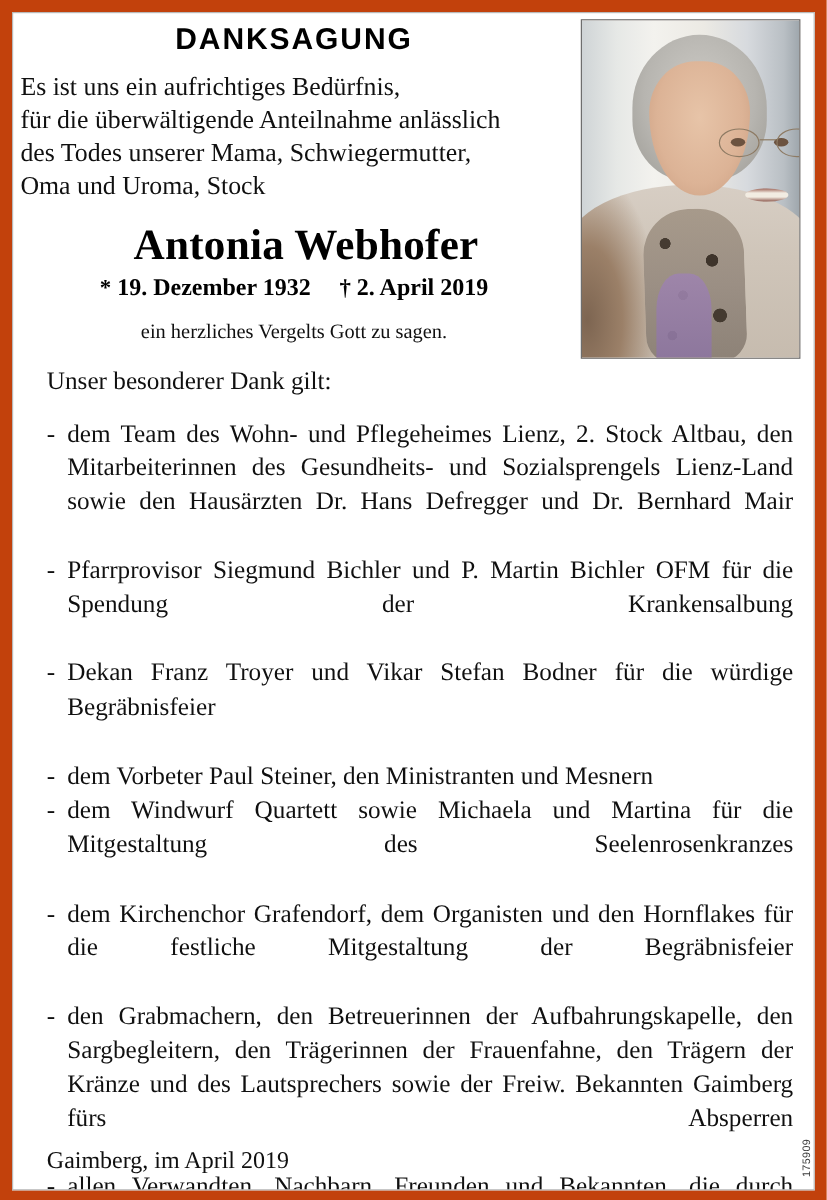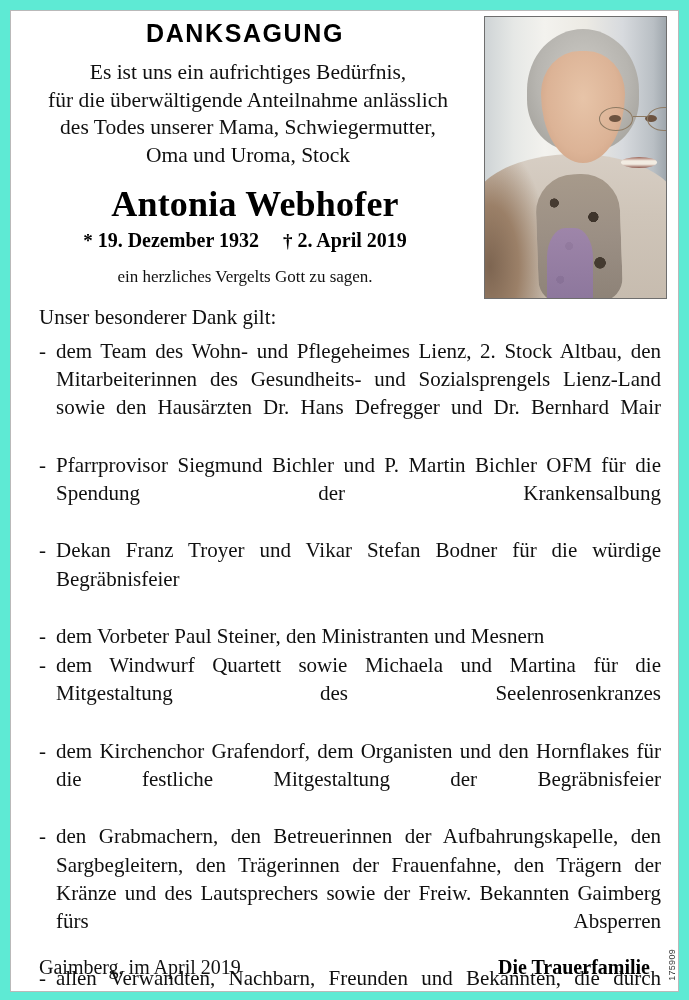--- a/index.html
+++ b/index.html
@@ -4,21 +4,21 @@
 <style>
   * { margin:0; padding:0; box-sizing:border-box; }
   html, body {
     width:689px; height:1000px;
     background:#ffffff;
     font-family:"Liberation Serif", serif;
   }
   #notice {
     position:relative;
     width:689px; height:1000px;
-    background:#5eead4;
+    background:#c2410c;
     padding:10px 10px 8px 10px;
   }
   #sheet {
     position:relative;
     width:100%; height:100%;
     background:#ffffff;
     border:1px solid #b9b9b9;
     overflow:hidden;
   }
 
@@ -103,21 +103,21 @@
   
   #headline {
     position:absolute; left:0; top:8px; width:468px;
     text-align:center;
     font-family:"Liberation Sans", sans-serif;
     font-weight:bold; font-size:25px; letter-spacing:1.6px;
     color:#000;
   }
   #intro {
     position:absolute; left:6px; top:48px; width:462px;
-    text-align:center; font-size:21.5px; line-height:27.5px; color:#101010;
+    font-size:21.5px; line-height:27.5px; color:#101010;
   }
   #name {
     position:absolute; left:0; top:172px; width:468px;
     text-align:center; font-weight:bold; font-size:36px;
     letter-spacing:.2px; color:#000;padding-left:20px;
   }
   #dates {
     position:absolute; left:0; top:218px; width:468px;
     text-align:center; font-weight:bold; font-size:20px; color:#000;
   }
@@ -126,21 +126,21 @@
   #closing {
     position:absolute; left:0; top:256px; width:468px;
     text-align:center; font-size:17px; color:#101010;
   }
 
   
   #thanks {
     position:absolute; left:28px; top:292px; width:622px;
   }
   #thanks-lead {
-    font-size:21px; line-height:28px; color:#101010; margin-bottom:6px;
+    font-size:21px; line-height:28px; color:#101010; margin-bottom:16px;
   }
   ul#thanks-list { list-style:none; }
   ul#thanks-list li {
     position:relative;
     padding-left:17px;
     font-size:21px;
     line-height:28.2px;
     color:#101010;
     margin-bottom:1px;
   }
@@ -248,19 +248,18 @@
           </li>
           <li class="justify">
             <span class="dash">-</span>
             <span class="body">allen Verwandten, Nachbarn, Freunden und Bekannten, die durch Kranz-, Blumen-, Kerzen-, Geld- und Messspenden, schriftlich, mündlich oder per Internet ihre Anteilnahme und Wertschätzung bekundet haben</span>
           </li>
         </ul>
     </div>
 
     <div id="footer">
       <span id="footer-place">Gaimberg, im April 2019</span>
-      <span id="footer-family">Die Trauerfamilie</span>
     </div>
 
     <div id="refnum">175909</div>
 
   </div>
 </div>
 
 </body></html>

